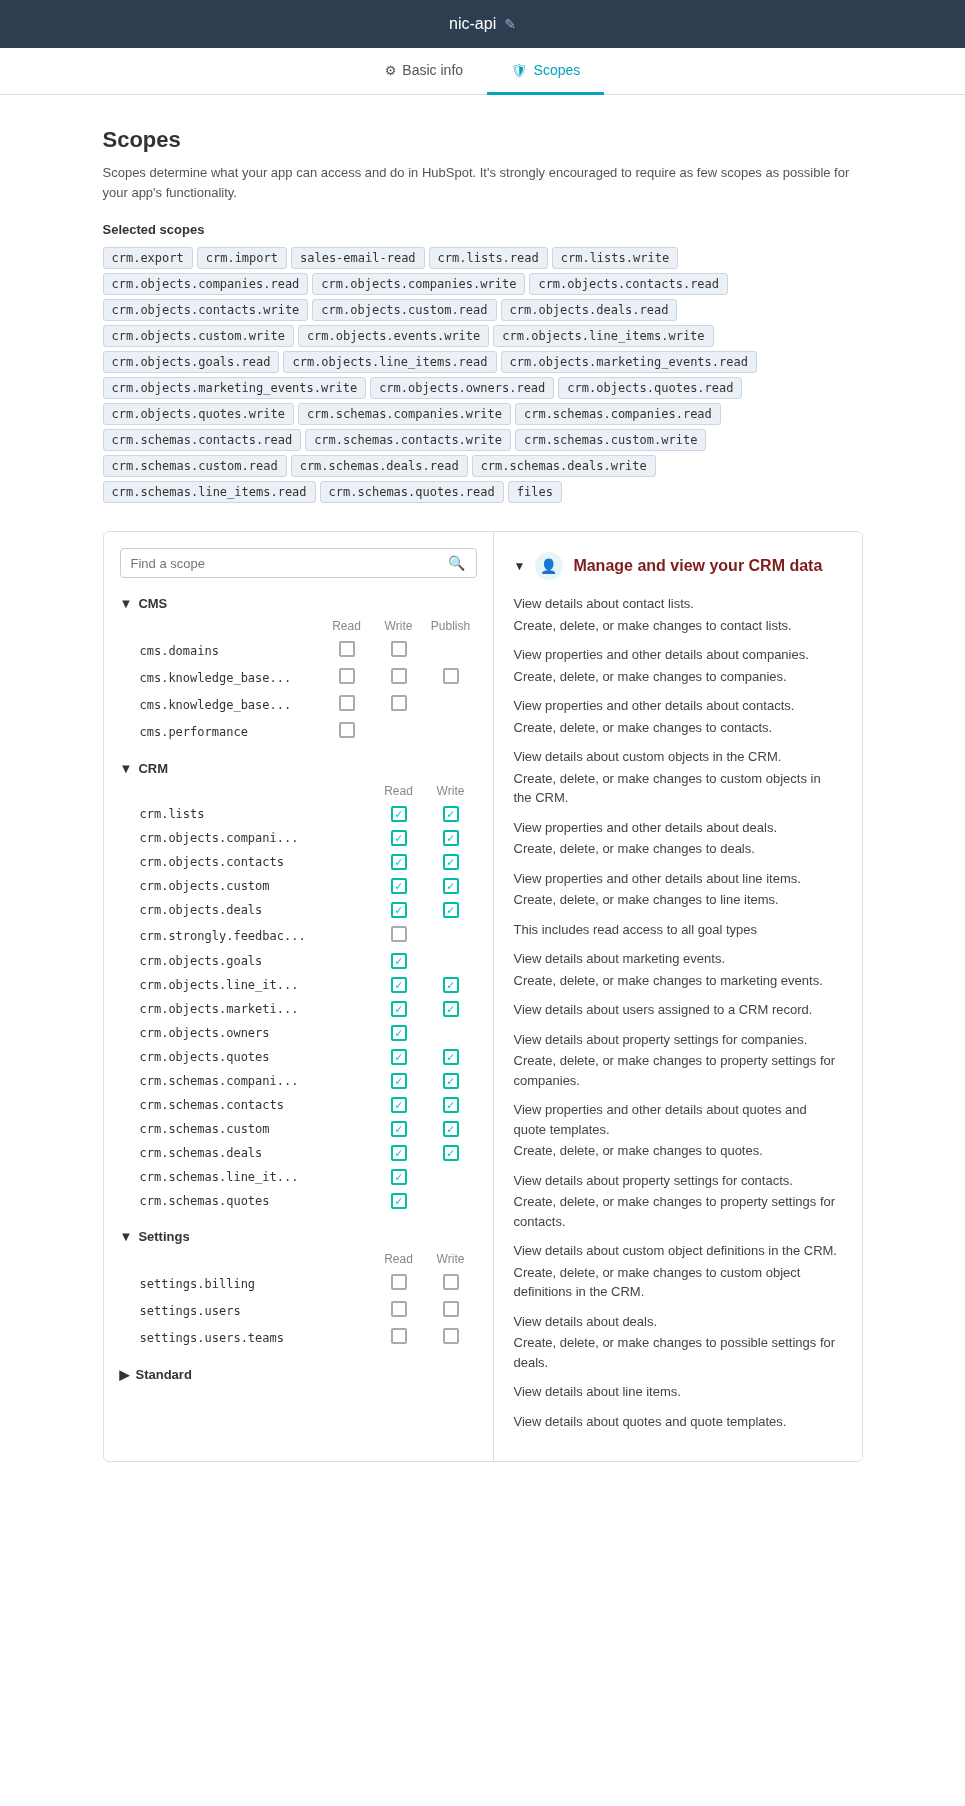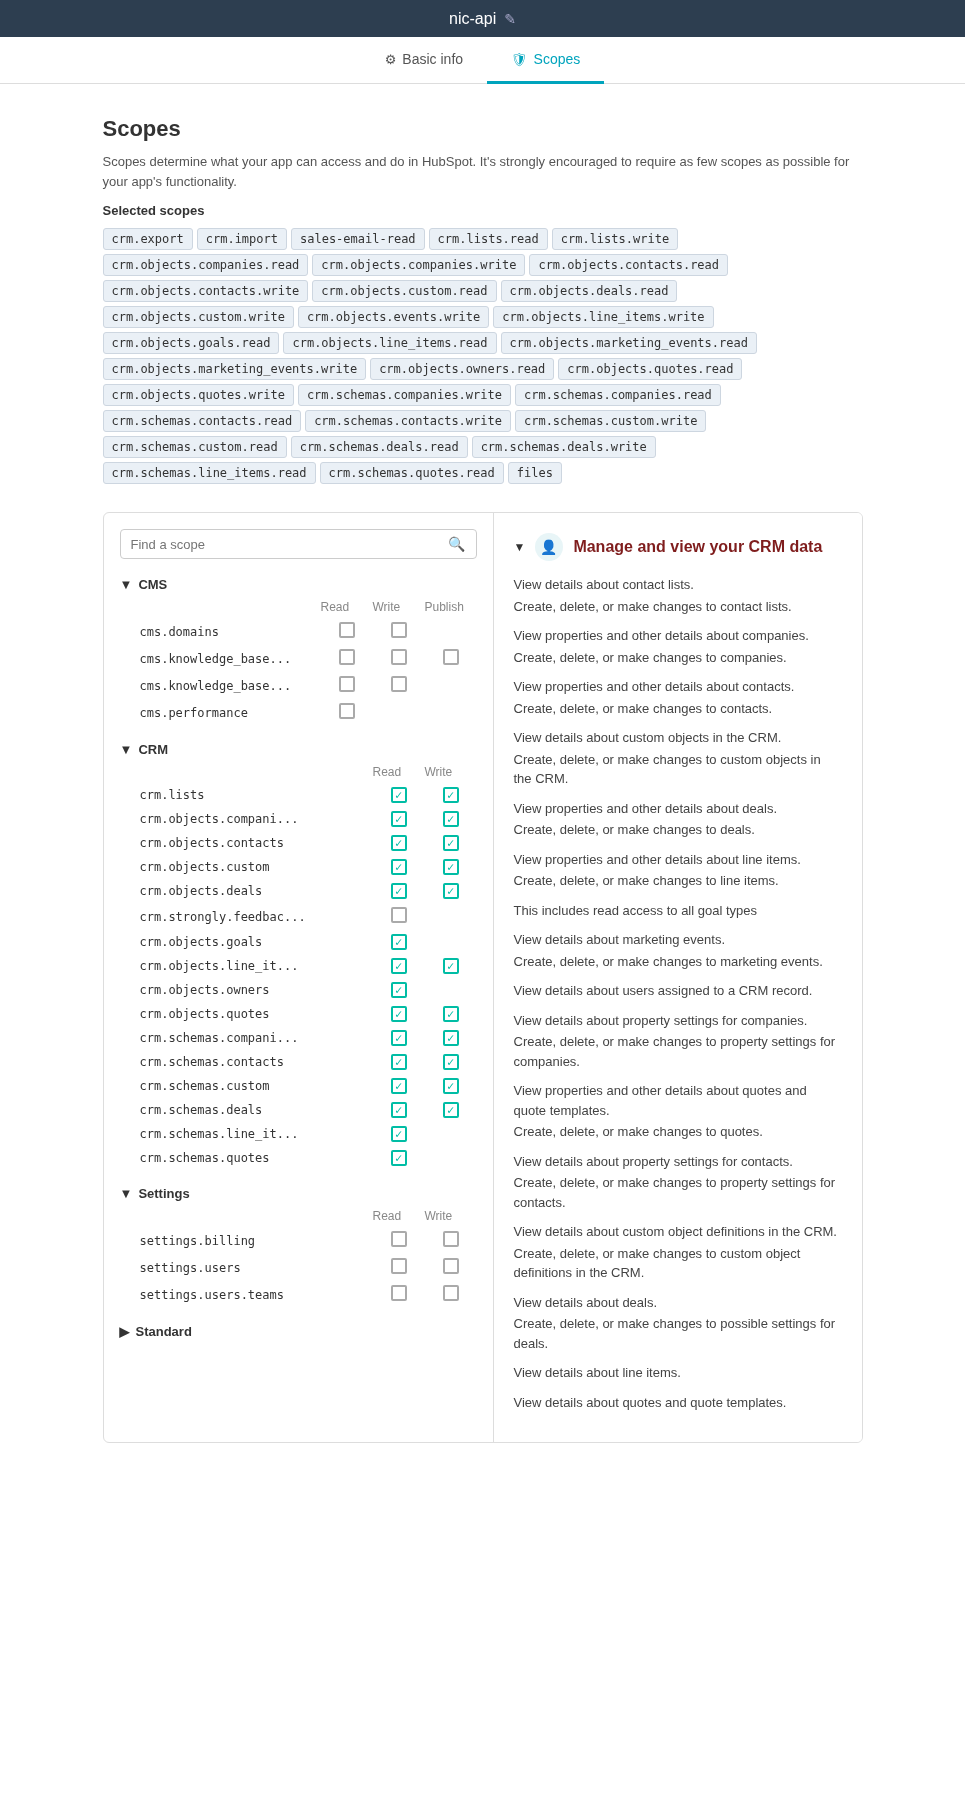--- a/index.html
+++ b/index.html
@@ -5,21 +5,21 @@
     * { box-sizing: border-box; margin: 0; padding: 0; }
     body { font-family: -apple-system, BlinkMacSystemFont, 'Segoe UI', Helvetica, Arial, sans-serif; font-size: 14px; color: #333; background: #fff; }
 
     
     .top-header {
       background: #2d3e50;
       color: #fff;
       display: flex;
       align-items: center;
       justify-content: center;
-      height: 37px;
+      height: 48px;
       gap: 8px;
     }
     .top-header .app-name {
       font-size: 16px;
       font-weight: 500;
       color: #fff;
     }
     .top-header .edit-icon {
       color: #aac;
       font-size: 14px;
@@ -60,21 +60,21 @@
 
     .page-title {
       font-size: 22px;
       font-weight: 600;
       margin-bottom: 10px;
     }
 
     .page-desc {
       font-size: 13px;
       color: #555;
-      margin-bottom: 12px;
+      margin-bottom: 20px;
       line-height: 1.5;
     }
 
     .selected-scopes-label {
       font-size: 13px;
       font-weight: 700;
       margin-bottom: 10px;
     }
 
     .scopes-tags {
@@ -144,21 +144,21 @@
 
     .scope-group-cols {
       display: flex;
       align-items: center;
       font-size: 12px;
       color: #888;
       margin-bottom: 4px;
       padding-left: 20px;
     }
     .scope-group-cols .col-name { flex: 1; }
-    .scope-group-cols .col-read { width: 52px; text-align: left; }
+    .scope-group-cols .col-read { width: 52px; text-align: center; }
 
     .scope-row {
       display: flex;
       align-items: center;
       padding: 4px 0 4px 20px;
       font-size: 12px;
       font-family: monospace;
       color: #333;
     }
     .scope-row .scope-name { flex: 1; }
@@ -377,20 +377,25 @@
               <span class="scope-name">crm.objects.goals</span>
               <span class="chk"><span class="chk-box checked"></span></span>
               <span class="chk"></span>
             </div>
             <div class="scope-row">
               <span class="scope-name">crm.objects.line_it...</span>
               <span class="chk"><span class="chk-box checked"></span></span>
               <span class="chk"><span class="chk-box checked"></span></span>
             </div>
             <div class="scope-row">
+              <span class="scope-name">crm.objects.marketi...</span>
+              <span class="chk"><span class="chk-box checked"></span></span>
+              <span class="chk"><span class="chk-box checked"></span></span>
+            </div>
+            <div class="scope-row">
               <span class="scope-name">crm.objects.owners</span>
               <span class="chk"><span class="chk-box checked"></span></span>
               <span class="chk"></span>
             </div>
             <div class="scope-row">
               <span class="scope-name">crm.objects.quotes</span>
               <span class="chk"><span class="chk-box checked"></span></span>
               <span class="chk"><span class="chk-box checked"></span></span>
             </div>
             <div class="scope-row">

